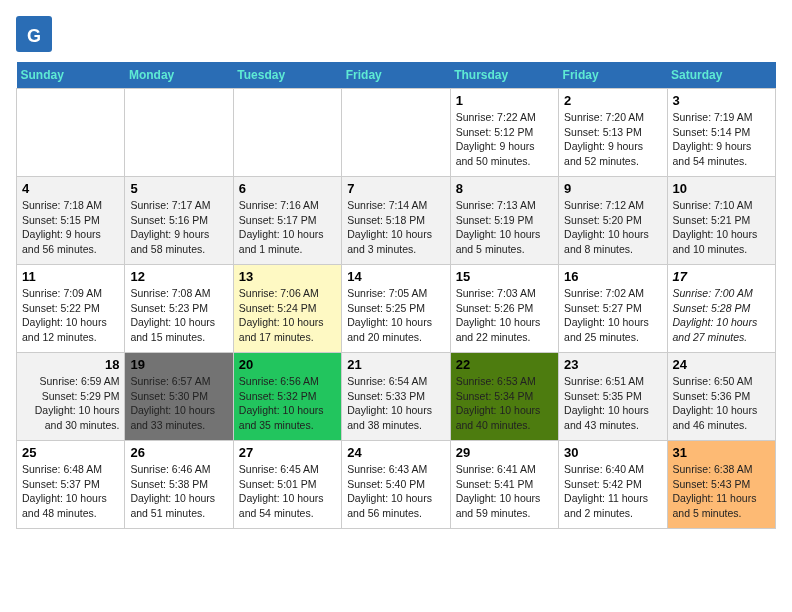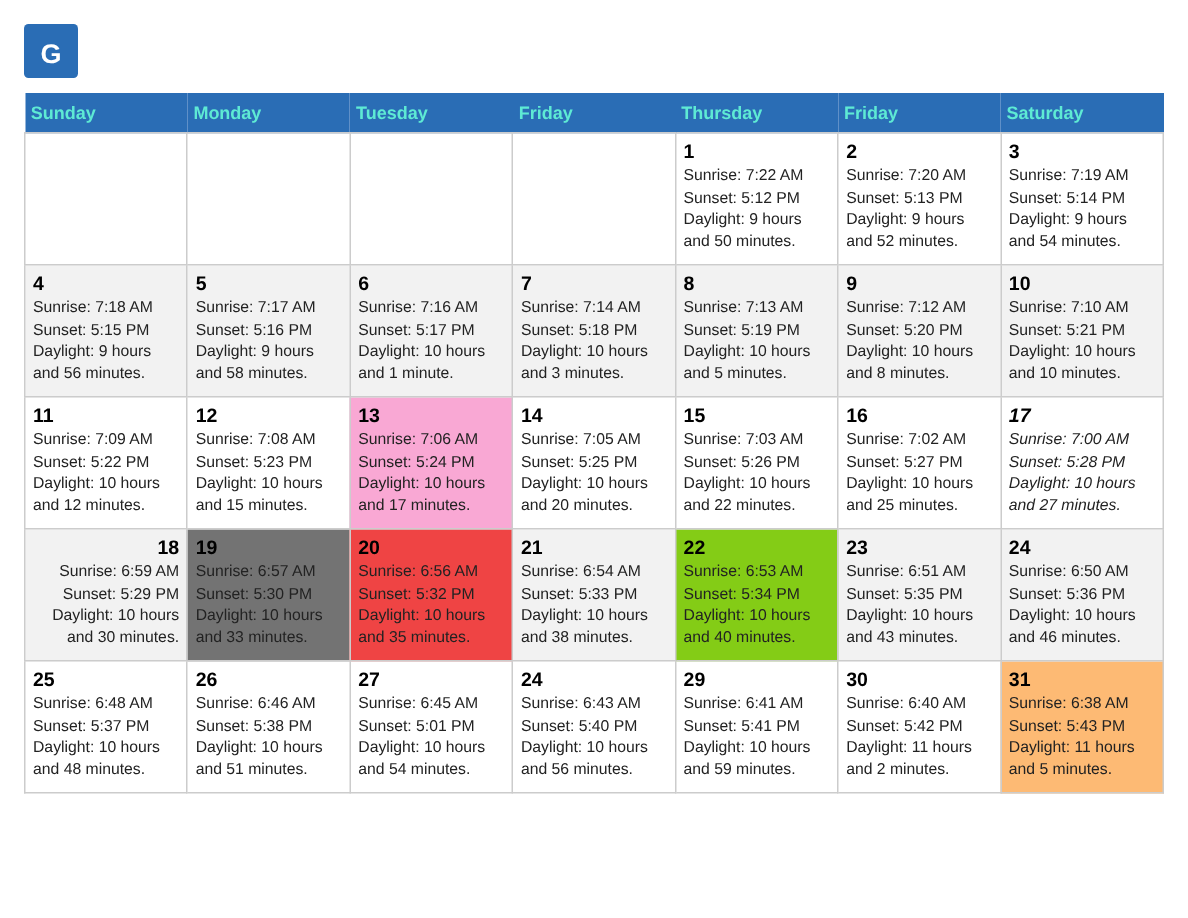--- a/index.html
+++ b/index.html
@@ -198,21 +198,21 @@
 Daylight: 10 hours
 and 12 minutes.</div>
         </td>
         <td style="background-color: rgb(255, 255, 255);">
           <span class="day-num">12</span>
           <div class="cell-content">Sunrise: 7:08 AM
 Sunset: 5:23 PM
 Daylight: 10 hours
 and 15 minutes.</div>
         </td>
-        <td style="background-color: #f9a8d4;">
+        <td style="background-color: #fef9c3;">
           <span class="day-num">13</span>
           <div class="cell-content">Sunrise: 7:06 AM
 Sunset: 5:24 PM
 Daylight: 10 hours
 and 17 minutes.</div>
         </td>
         <td style="background-color: rgb(255, 255, 255);">
           <span class="day-num">14</span>
           <div class="cell-content">Sunrise: 7:05 AM
 Sunset: 5:25 PM
@@ -249,35 +249,35 @@
 Daylight: 10 hours
 and 30 minutes.</div>
         </td>
         <td style="background-color: #737373;">
           <span class="day-num">19</span>
           <div class="cell-content">Sunrise: 6:57 AM
 Sunset: 5:30 PM
 Daylight: 10 hours
 and 33 minutes.</div>
         </td>
-        <td style="background-color: #ef4444;">
+        <td style="background-color: #22c55e;">
           <span class="day-num">20</span>
           <div class="cell-content">Sunrise: 6:56 AM
 Sunset: 5:32 PM
 Daylight: 10 hours
 and 35 minutes.</div>
         </td>
         <td style="background-color: rgb(242, 242, 242);">
           <span class="day-num">21</span>
           <div class="cell-content">Sunrise: 6:54 AM
 Sunset: 5:33 PM
 Daylight: 10 hours
 and 38 minutes.</div>
         </td>
-        <td style="background-color: #84cc16; margin-top: 35px;">
+        <td style="background-color: #4d7c0f; margin-top: 35px;">
           <span class="day-num">22</span>
           <div class="cell-content">Sunrise: 6:53 AM
 Sunset: 5:34 PM
 Daylight: 10 hours
 and 40 minutes.</div>
         </td>
         <td style="background-color: rgb(242, 242, 242);">
           <span class="day-num">23</span>
           <div class="cell-content">Sunrise: 6:51 AM
 Sunset: 5:35 PM

